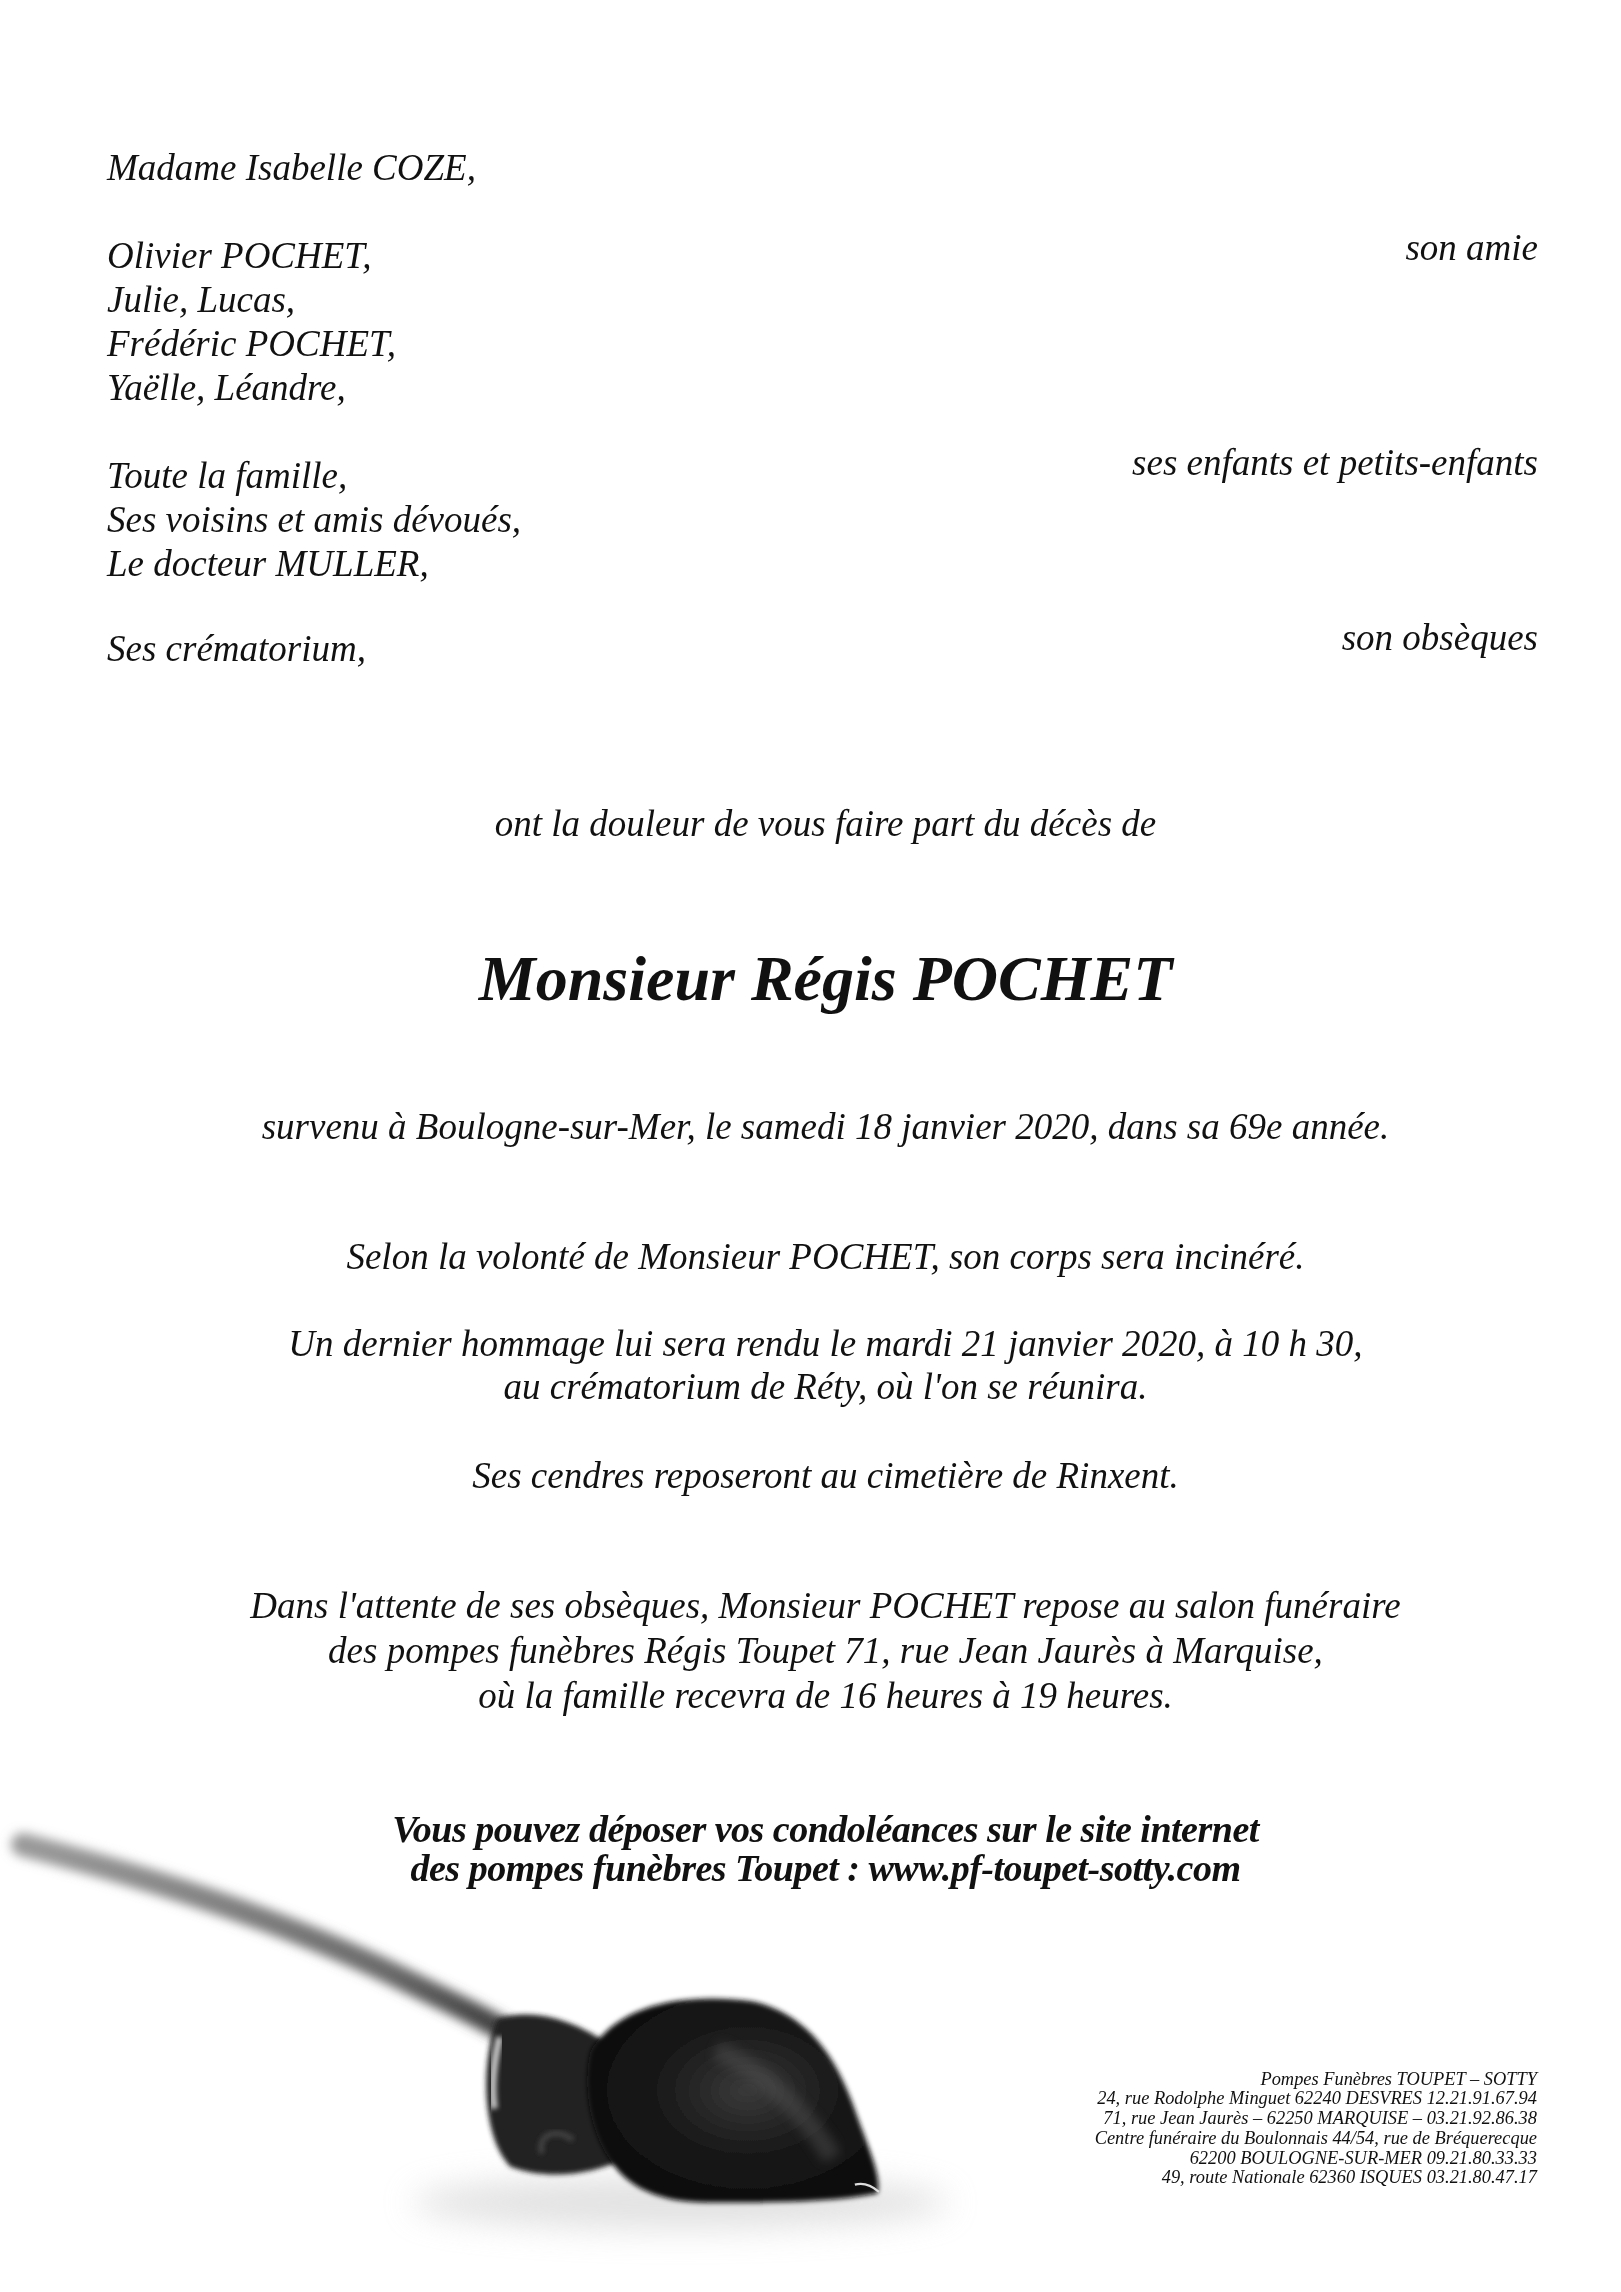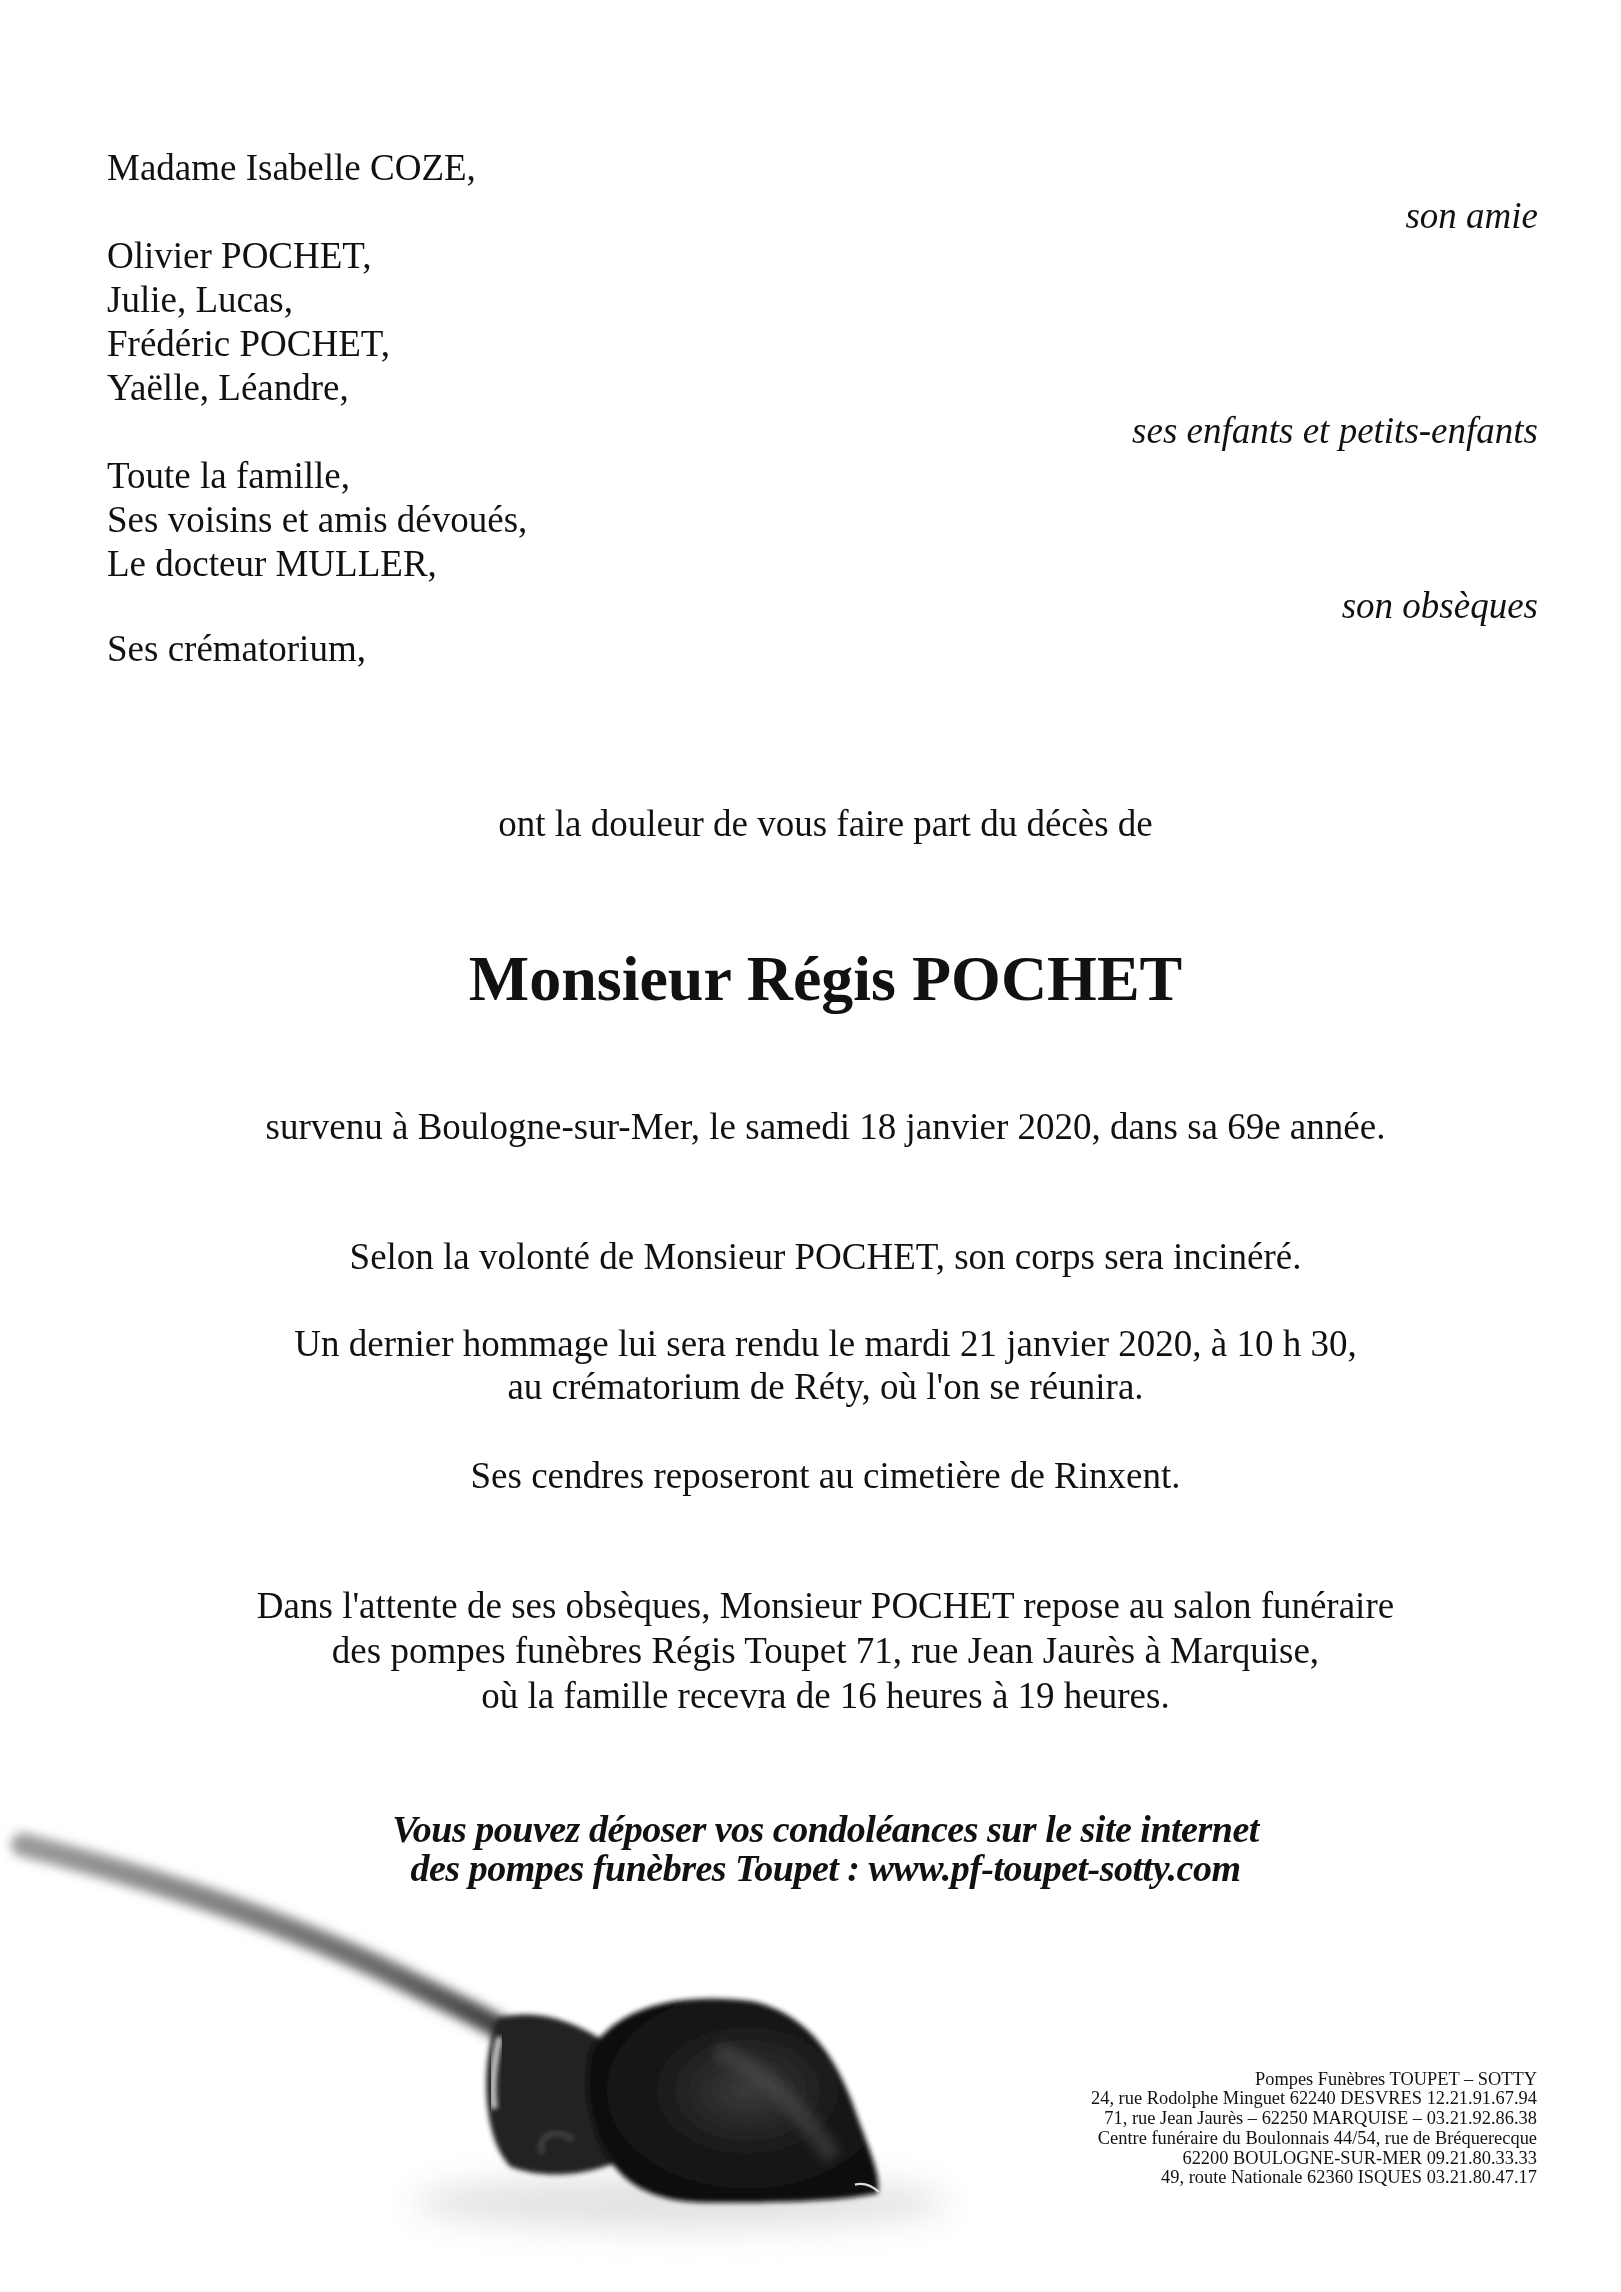--- a/index.html
+++ b/index.html
@@ -1,20 +1,20 @@
 <!DOCTYPE html>
 <html style="font-size:14.3px"><head>
   <meta charset="utf-8">
   <style>
     html, body { margin: 0; padding: 0; background: #ffffff; }
     body { width: 1621px; height: 2293px; position: relative; overflow: hidden;
       font-family: "Liberation Serif", "DejaVu Serif", serif; color: #111111; }
-    .ln { position: absolute; white-space: nowrap; line-height: 1; }
+    .ln { position: absolute; white-space: nowrap; line-height: 1; font-style: italic; }
     .left { left: 107px; font-size: 37px; }
-    .right { right: 83px; font-size: 37px; font-style: italic; text-align: right; }
+    .right { right: 83px; font-size: 37px; font-style: italic; text-align: right; margin-top: 32px; }
     .center { left: 0; width: 1651px; text-align: center; font-size: 37px; }
     .title { font-size: 64px; font-weight: bold; }
     .condol { font-size: 38px; font-weight: bold; font-style: italic; letter-spacing: -0.5px; }
     .footer { right: 84px; font-size: 18.4px; text-align: left; }
     svg.rose { position: absolute; left: 0; top: 1782px; width: 985px; height: 510px; }
   </style>
 </head>
 <body>
 
 <svg class="rose" viewBox="0 0 1100 570" xmlns="http://www.w3.org/2000/svg">

